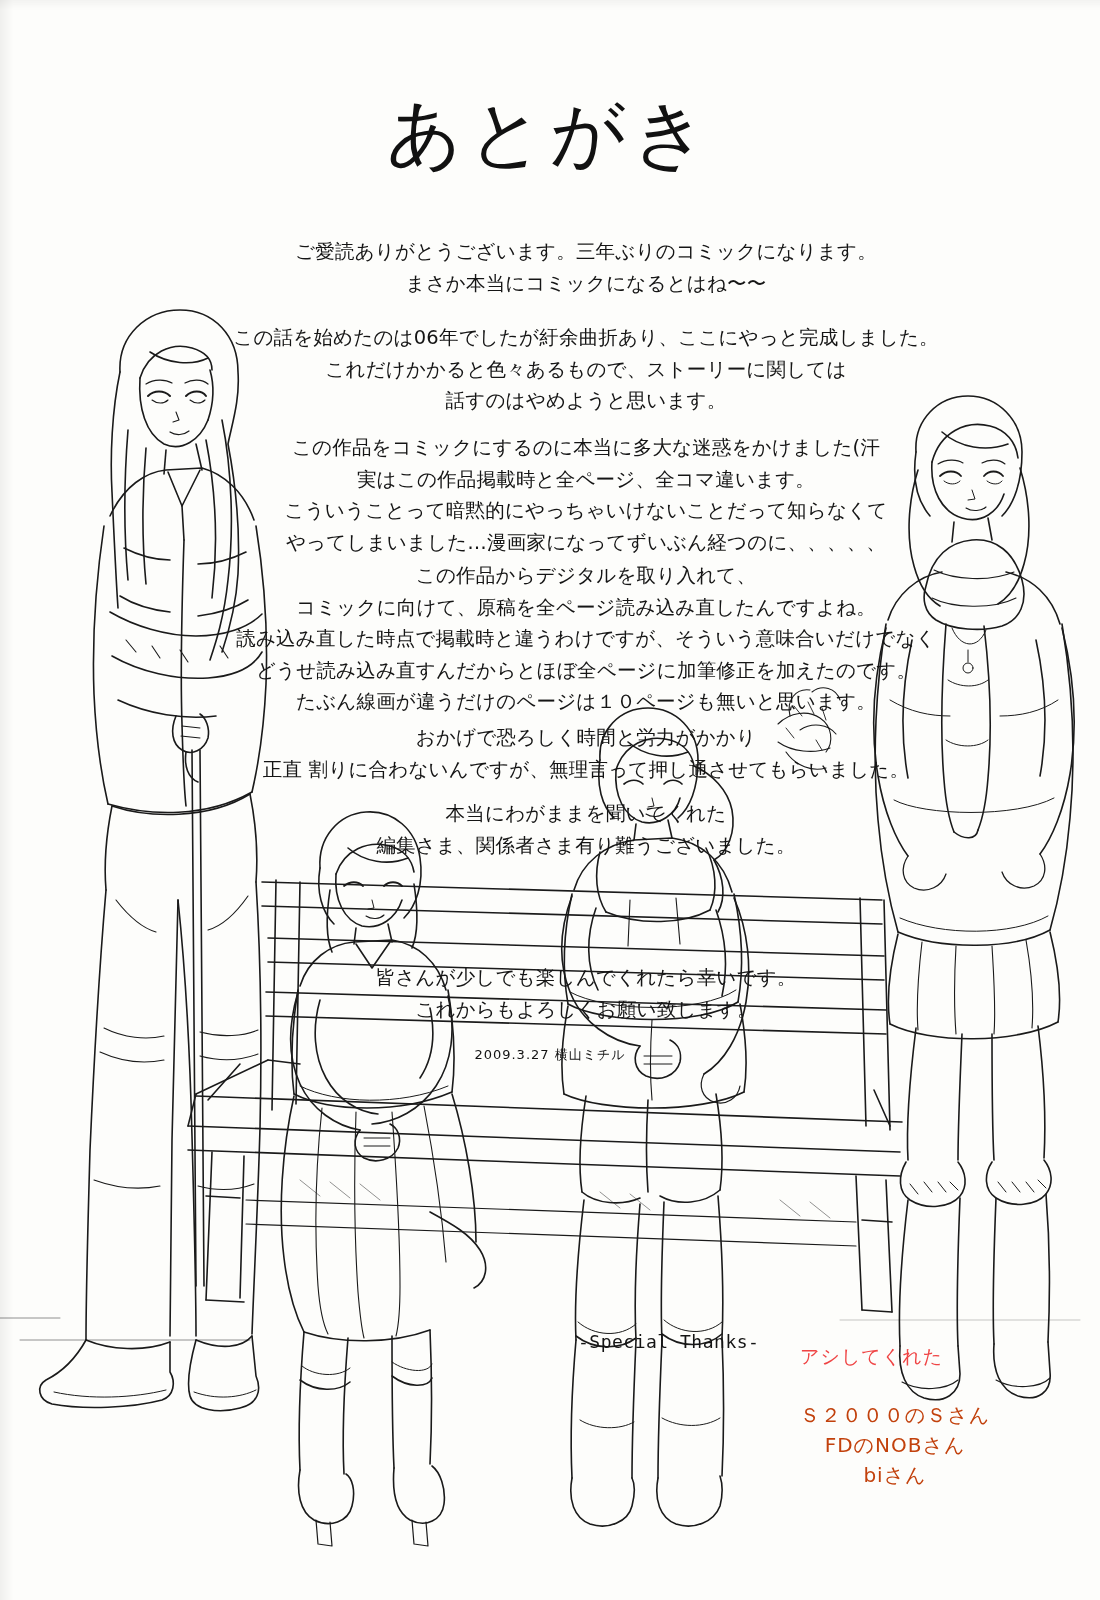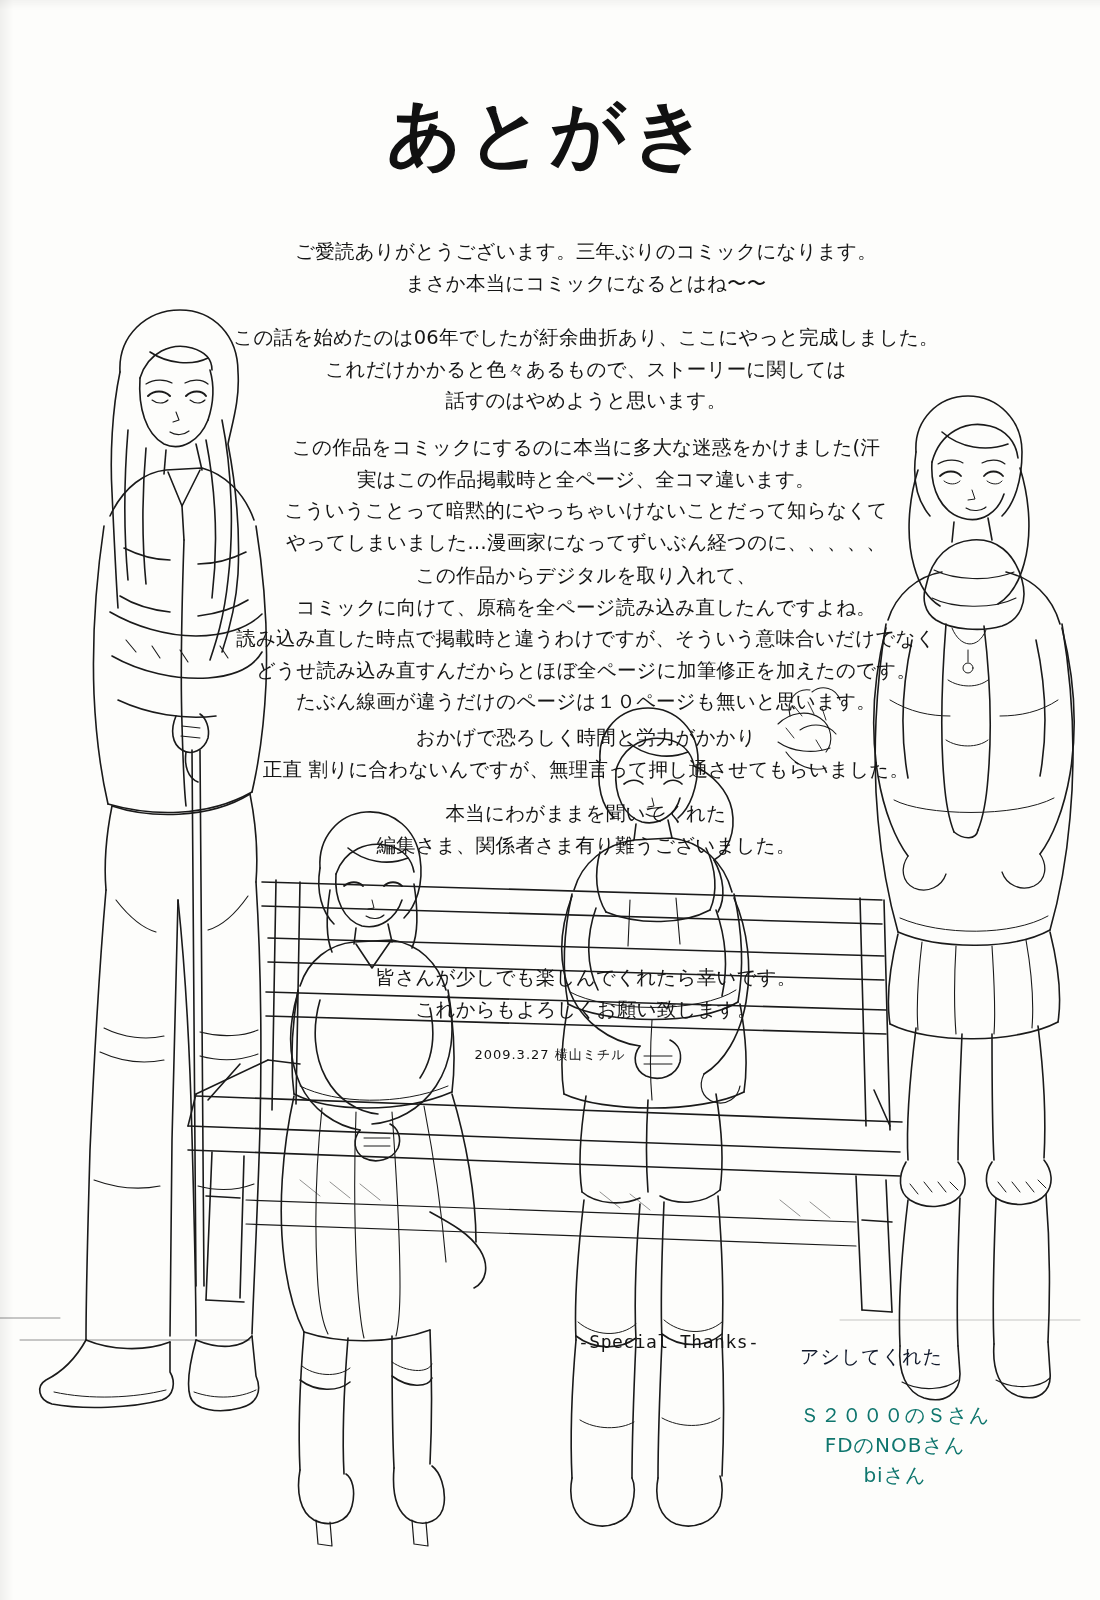--- a/index.html
+++ b/index.html
@@ -39,21 +39,21 @@
   }
   #text-layer > * { pointer-events: auto; }
 
   .title {
     position: absolute;
     top: 96px;
     left: 0;
     width: 1100px;
     text-align: center;
     font-family: "DejaVu Sans", sans-serif;
-    font-weight: 700;
+    font-weight: 400;
     font-size: 74px;
     letter-spacing: 6px;
     color: #111;
     line-height: 1;
   }
 
   .block {
     position: absolute;
     left: 0;
     width: 1100px;
@@ -96,33 +96,33 @@
     font-size: 18px;
     color: #141414;
     letter-spacing: 0.5px;
   }
   .thanks-note {
     position: absolute;
     top: 1344px;
     left: 800px;
     font-family: "DejaVu Sans", sans-serif;
     font-size: 19px;
-    color: #0f172a;
+    color: #ef4444;
     letter-spacing: 1px;
   }
   .thanks-list {
     position: absolute;
     top: 1400px;
     left: 770px;
     width: 250px;
     text-align: center;
     font-family: "DejaVu Sans", sans-serif;
     font-size: 20px;
     line-height: 1.5;
-    color: #0f766e;
+    color: #c2410c;
     white-space: pre-line;
     letter-spacing: 1px;
   }
 
   
   .edge-left {
     position: absolute;
     left: 0; top: 0;
     width: 14px; height: 1600px;
     background: linear-gradient(to right, rgba(0,0,0,0.05), rgba(0,0,0,0));

